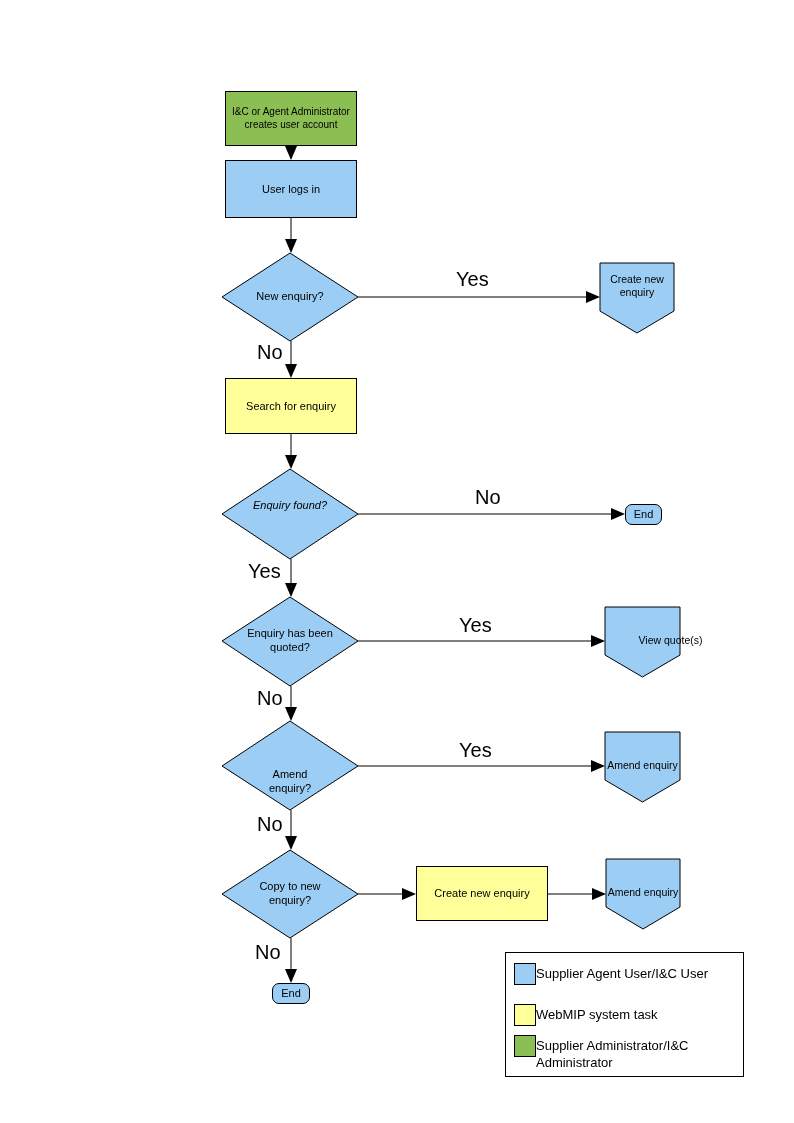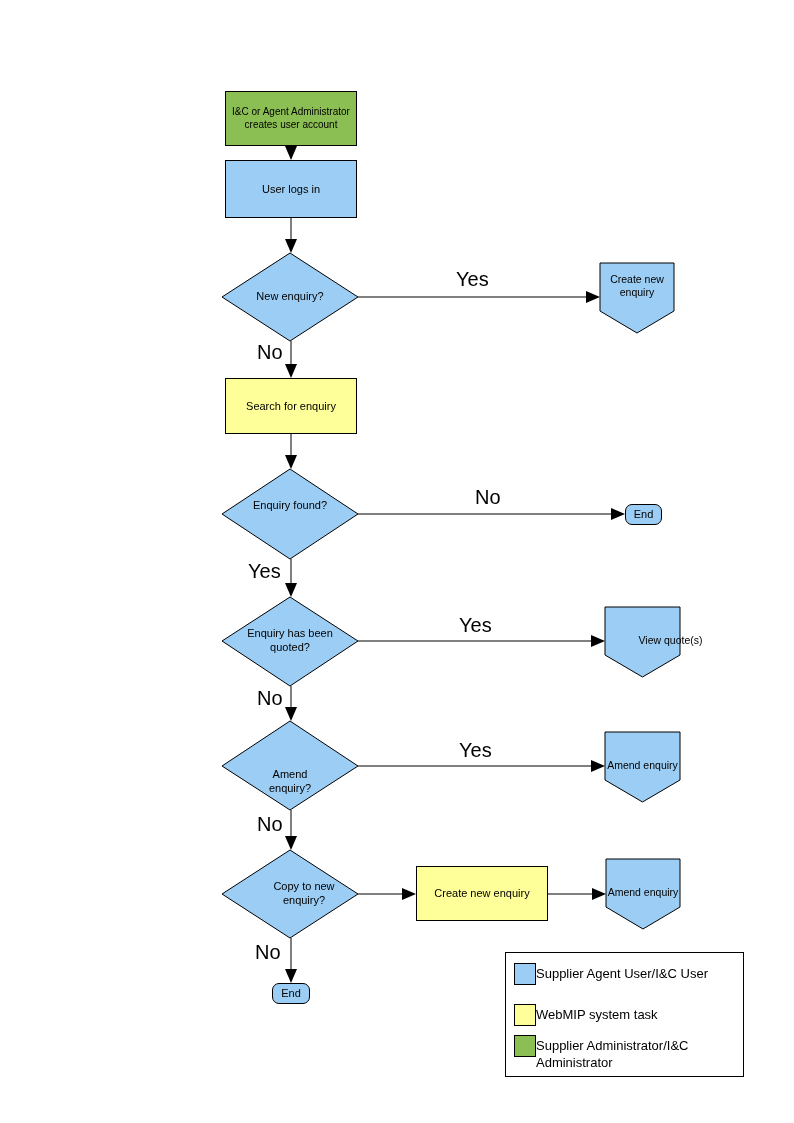--- a/index.html
+++ b/index.html
@@ -121,24 +121,24 @@
   </div>
 
   <div class="box blue terminator" style="left:625px;top:504px;width:37px;height:21px;">
     <span>End</span>
   </div>
   <div class="box blue terminator" style="left:272px;top:983px;width:38px;height:21px;">
     <span>End</span>
   </div>
 
   <div class="node-label" style="left:230px;top:290px;width:120px;">New enquiry?</div>
-  <div class="node-label" style="left:250px;top:499px;width:80px;">Enquiry found?</div>
+  <div class="node-label" style="left:250px;top:499px;width:80px;font-style:italic;">Enquiry found?</div>
   <div class="node-label" style="left:240px;top:627px;width:100px;">Enquiry has been quoted?</div>
   <div class="node-label" style="left:250px;top:752px;width:80px;margin-top:16px;">Amend enquiry?</div>
-  <div class="node-label" style="left:259px;top:880px;width:90px;">Copy to new enquiry?</div>
+  <div class="node-label" style="left:245px;top:880px;width:90px;">Copy to new enquiry?</div>
 
   <div class="node-label small" style="left:600px;top:273px;width:74px;">Create new enquiry</div>
   <div class="node-label small" style="left:605px;top:634px;width:75px;margin-left:28px;">View quote(s)</div>
   <div class="node-label small" style="left:605px;top:759px;width:75px;">Amend enquiry</div>
   <div class="node-label small" style="left:606px;top:886px;width:74px;">Amend enquiry</div>
 
   <div class="edge-label" style="left:456px;top:268px;">Yes</div>
   <div class="edge-label" style="left:257px;top:341px;">No</div>
   <div class="edge-label" style="left:475px;top:486px;">No</div>
   <div class="edge-label" style="left:248px;top:560px;">Yes</div>

